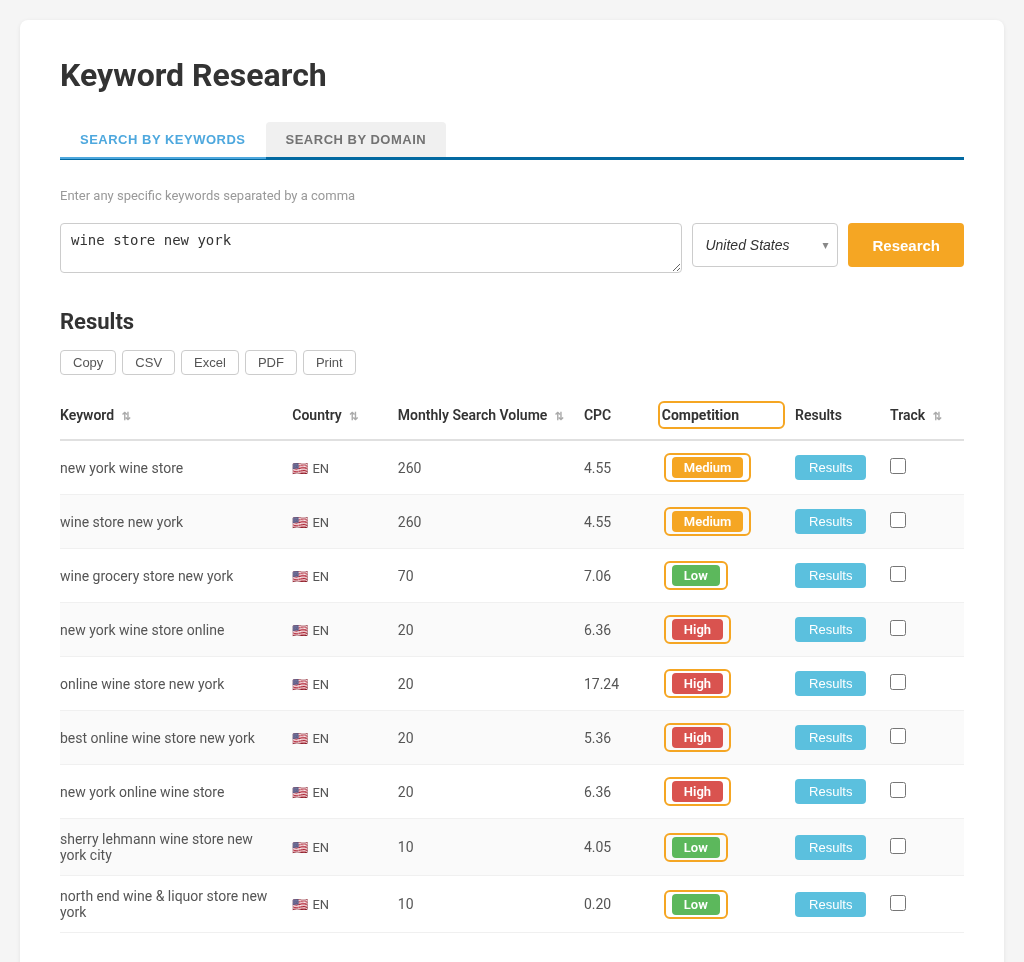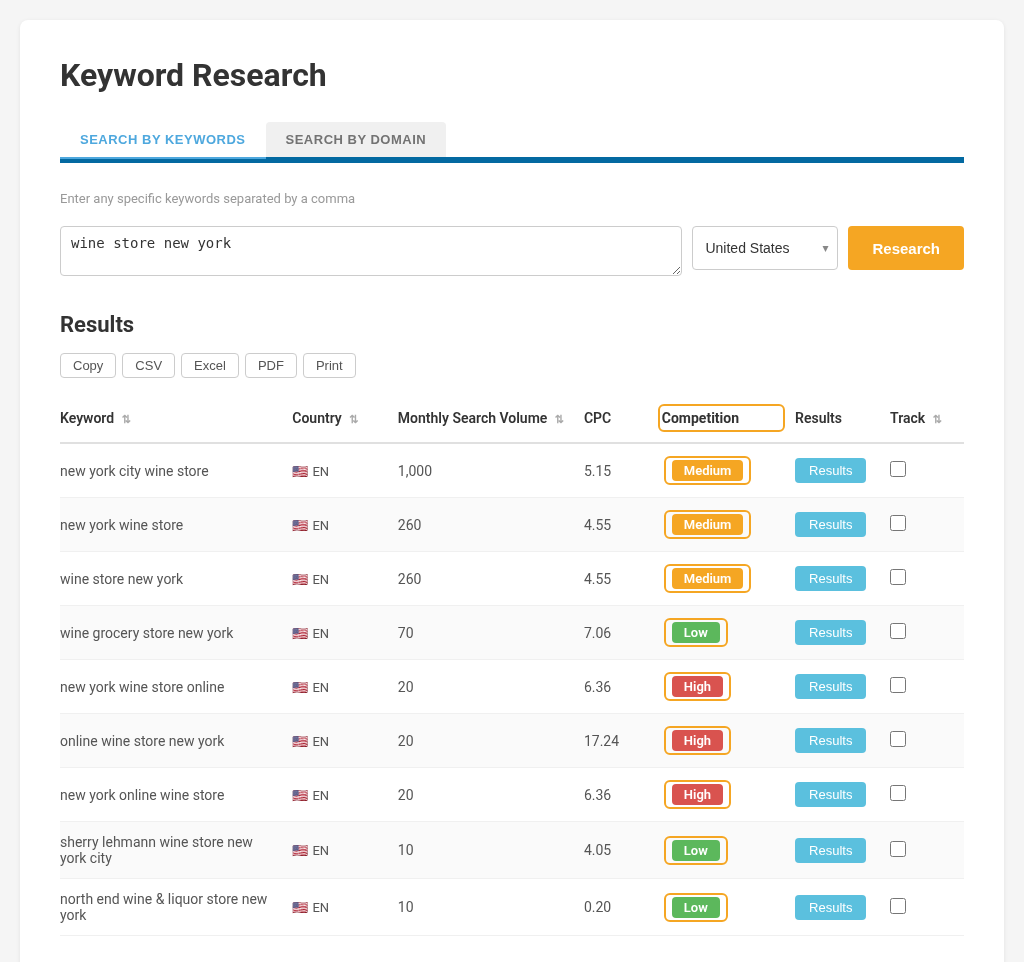--- a/index.html
+++ b/index.html
@@ -21,21 +21,21 @@
       box-shadow: 0 1px 4px rgba(0,0,0,0.08);
     }
     .page-title {
       font-size: 32px;
       font-weight: 700;
       color: #333;
       margin-bottom: 28px;
     }
     .tabs {
       display: flex;
-      border-bottom: 6px solid #0369a1;
+      border-bottom: 3px solid #0369a1;
       margin-bottom: 28px;
     }
     .tab {
       padding: 10px 20px;
       font-size: 13px;
       font-weight: 600;
       letter-spacing: 0.5px;
       cursor: pointer;
       border: none;
       background: none;
@@ -79,20 +79,21 @@
       appearance: none;
       border: 1px solid #ccc;
       border-radius: 4px;
       padding: 10px 32px 10px 12px;
       font-size: 14px;
       color: #333;
       background: #fff;
       cursor: pointer;
       outline: none;
       height: 44px;
+      font-style: italic;
     }
     .select-wrap::after {
       content: '▾';
       position: absolute;
       right: 10px;
       top: 50%;
       transform: translateY(-50%);
       pointer-events: none;
       color: #888;
       font-size: 12px;
@@ -272,42 +273,20 @@
           <th class="col-results">
             <span>Results</span>
           </th>
           <th class="col-track">
             <span>Track</span>
             <span class="sort-icon">⇅</span>
           </th>
         </tr>
       </thead>
       <tbody id="results-tbody">
-      <tr>
-    <td>new york city wine store</td>
-    <td>
-      <span class="flag-en">
-        <span>🇺🇸</span>
-        <span>EN</span>
-      </span>
-    </td>
-    <td>1,000</td>
-    <td>5.15</td>
-    <td style="padding-left:6px;">
-      <div class="competition-highlight" style="display:inline-block; border-color:#f5a623; padding:2px 6px;">
-        <span class="competition-badge badge-medium">Medium</span>
-      </div>
-    </td>
-    <td>
-      <button class="results-btn">Results</button>
-    </td>
-    <td>
-      <input type="checkbox" class="track-checkbox" style="">
-    </td>
-  </tr>
           <tr>
     <td>new york wine store</td>
     <td>
       <span class="flag-en">
         <span>🇺🇸</span>
         <span>EN</span>
       </span>
     </td>
     <td>260</td>
     <td>4.55</td>
@@ -392,20 +371,42 @@
           <tr>
     <td>online wine store new york</td>
     <td>
       <span class="flag-en">
         <span>🇺🇸</span>
         <span>EN</span>
       </span>
     </td>
     <td>20</td>
     <td>17.24</td>
+    <td style="padding-left:6px;">
+      <div class="competition-highlight" style="display:inline-block; border-color:#f5a623; padding:2px 6px;">
+        <span class="competition-badge badge-high">High</span>
+      </div>
+    </td>
+    <td>
+      <button class="results-btn">Results</button>
+    </td>
+    <td>
+      <input type="checkbox" class="track-checkbox" style="">
+    </td>
+  </tr>
+          <tr>
+    <td>best online wine store new york</td>
+    <td>
+      <span class="flag-en">
+        <span>🇺🇸</span>
+        <span>EN</span>
+      </span>
+    </td>
+    <td>20</td>
+    <td>5.36</td>
     <td style="padding-left:6px;">
       <div class="competition-highlight" style="display:inline-block; border-color:#f5a623; padding:2px 6px;">
         <span class="competition-badge badge-high">High</span>
       </div>
     </td>
     <td>
       <button class="results-btn">Results</button>
     </td>
     <td>
       <input type="checkbox" class="track-checkbox" style="">

